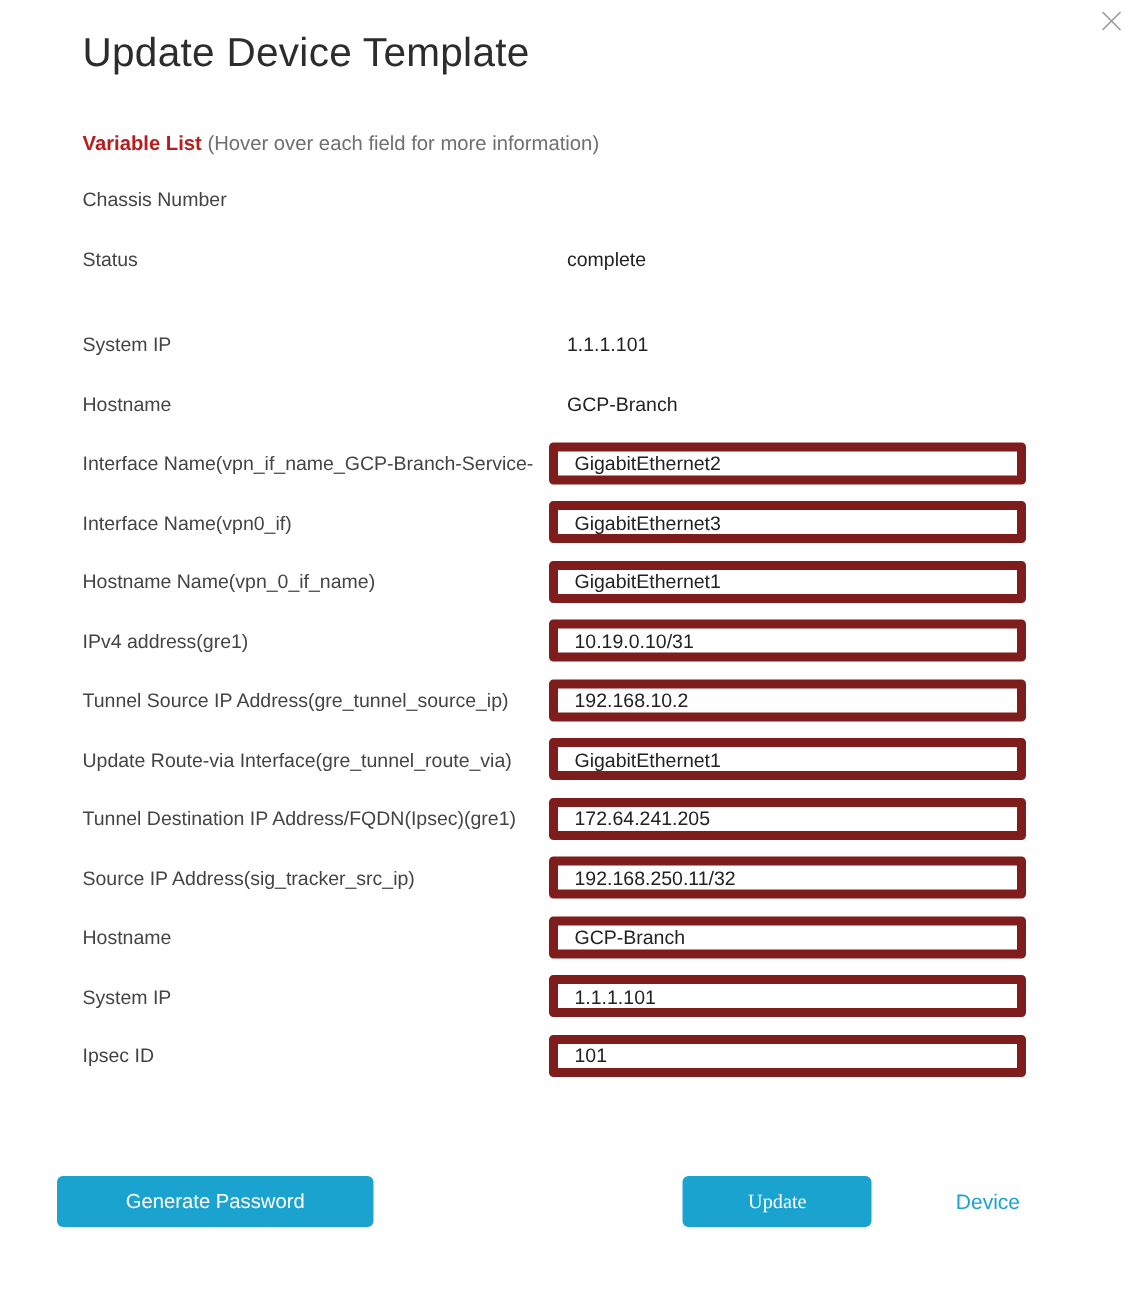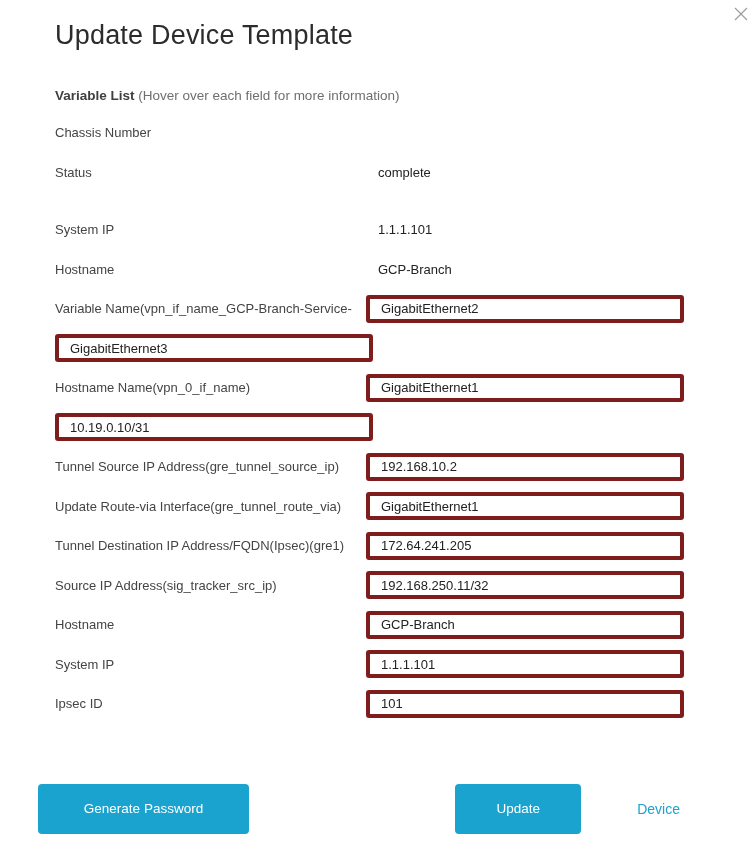--- a/index.html
+++ b/index.html
@@ -26,21 +26,21 @@
     letter-spacing: 0.2px;
   }
 
   .section-heading {
     margin: 37px 39px 0 39px;
     font-size: 13.5px;
     color: #6f6f6f;
   }
   .section-heading .heading-strong {
     font-weight: bold;
-    color: #404040;
+    color: #b91c1c;
   }
 
   .rows { margin-top: 10px; }
   .row {
     display: flex;
     align-items: center;
     height: 39.5px;
     padding-left: 39px;
   }
   .row.extra-gap { margin-bottom: 18px; }
@@ -53,48 +53,48 @@
     overflow: hidden;
   }
   .field-value {
     padding-left: 12px;
     font-size: 13px;
     color: #222222;
   }
   .field-input {
     width: 318px;
     height: 28px;
-    border: 4px solid #7f1d1d;
+    border: 6px solid #7f1d1d;
     border-radius: 3px;
     padding: 0 11px;
     font-size: 13px;
     color: #222222;
     font-family: "Liberation Sans", sans-serif;
     background: #ffffff;
     outline: none;
   }
 
   .footer {
     margin-top: 60px;
     display: flex;
     justify-content: space-between;
     align-items: center;
     padding: 0 88px 0 22px;
   }
   .btn {
-    height: 50px;
+    height: 34px;
     border: none;
     border-radius: 4px;
     color: #ffffff;
     font-size: 13.5px;
     font-family: "Liberation Sans", sans-serif;
     cursor: pointer;
   }
   .btn-generate { width: 211px; }
-  .btn-update { width: 126px; }
+  .btn-update { width: 126px; font-family: Liberation Serif, serif; }
   .footer-right { display: flex; align-items: center; gap: 56px; }
   .link-cancel {
     background: none; border: none;
     font-size: 14px;
     font-family: "Liberation Sans", sans-serif;
     cursor: pointer;
   }
 </style>
 </head>
 <body>
@@ -126,31 +126,33 @@
       </div>
       <div class="row">
         <span class="field-label">System IP</span>
         <span class="field-value">1.1.1.101</span>
       </div>
       <div class="row">
         <span class="field-label">Hostname</span>
         <span class="field-value">GCP-Branch</span>
       </div>
       <div class="row">
-        <span class="field-label">Variable Name(vpn_if_name_GCP-Branch-Service-</span>
+        <span class="field-label">Interface Name(vpn_if_name_GCP-Branch-Service-</span>
         <input class="field-input" type="text" value="GigabitEthernet2" style="">
       </div>
       <div class="row">
+        <span class="field-label">Interface Name(vpn0_if)</span>
         <input class="field-input" type="text" value="GigabitEthernet3" style="">
       </div>
       <div class="row">
         <span class="field-label">Hostname Name(vpn_0_if_name)</span>
         <input class="field-input" type="text" value="GigabitEthernet1" style="">
       </div>
       <div class="row">
+        <span class="field-label">IPv4 address(gre1)</span>
         <input class="field-input" type="text" value="10.19.0.10/31" style="">
       </div>
       <div class="row">
         <span class="field-label">Tunnel Source IP Address(gre_tunnel_source_ip)</span>
         <input class="field-input" type="text" value="192.168.10.2" style="">
       </div>
       <div class="row">
         <span class="field-label">Update Route-via Interface(gre_tunnel_route_via)</span>
         <input class="field-input" type="text" value="GigabitEthernet1" style="">
       </div>

